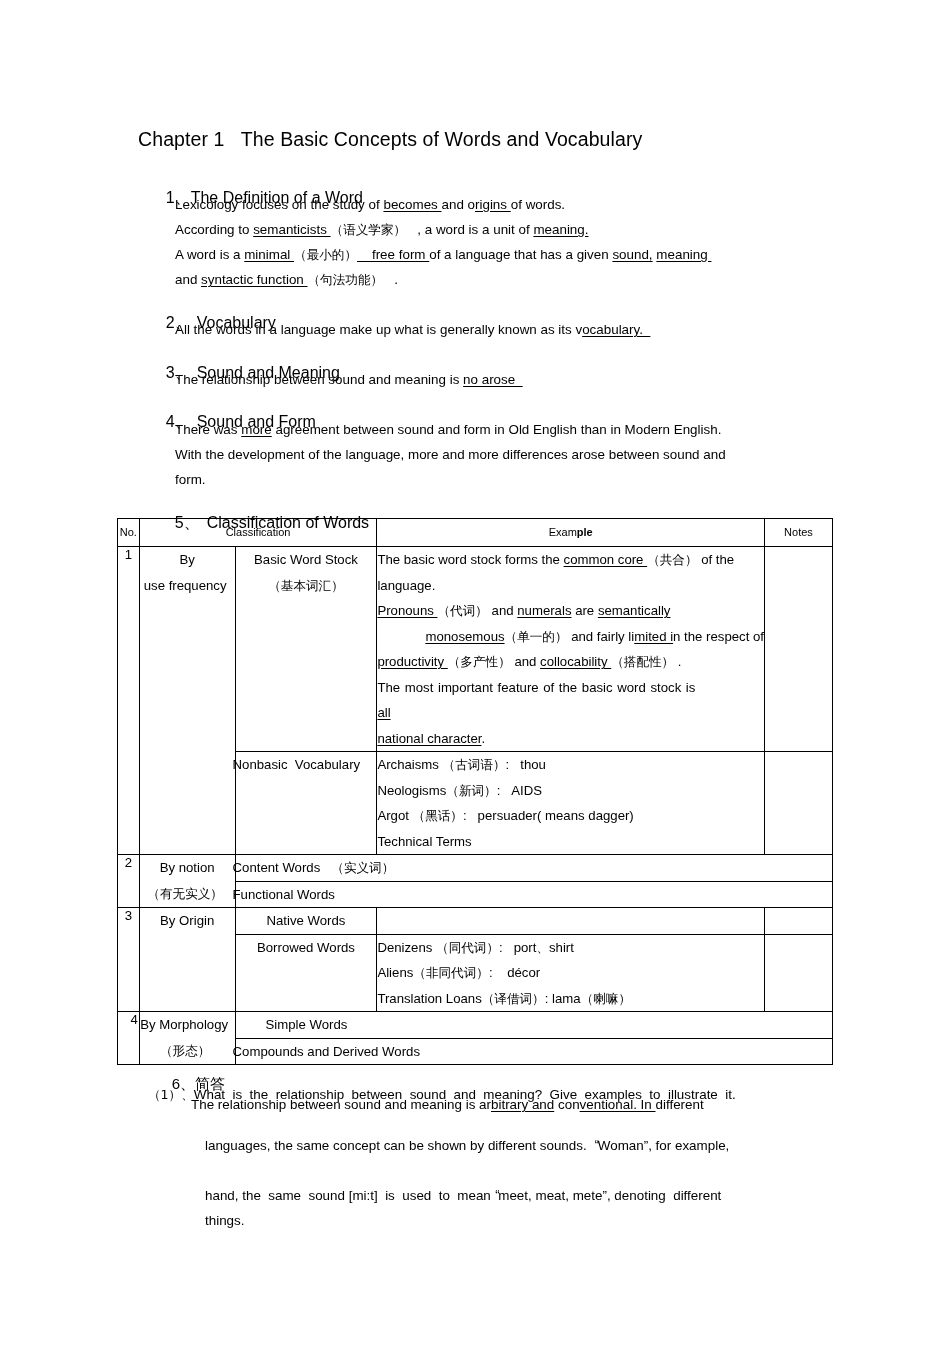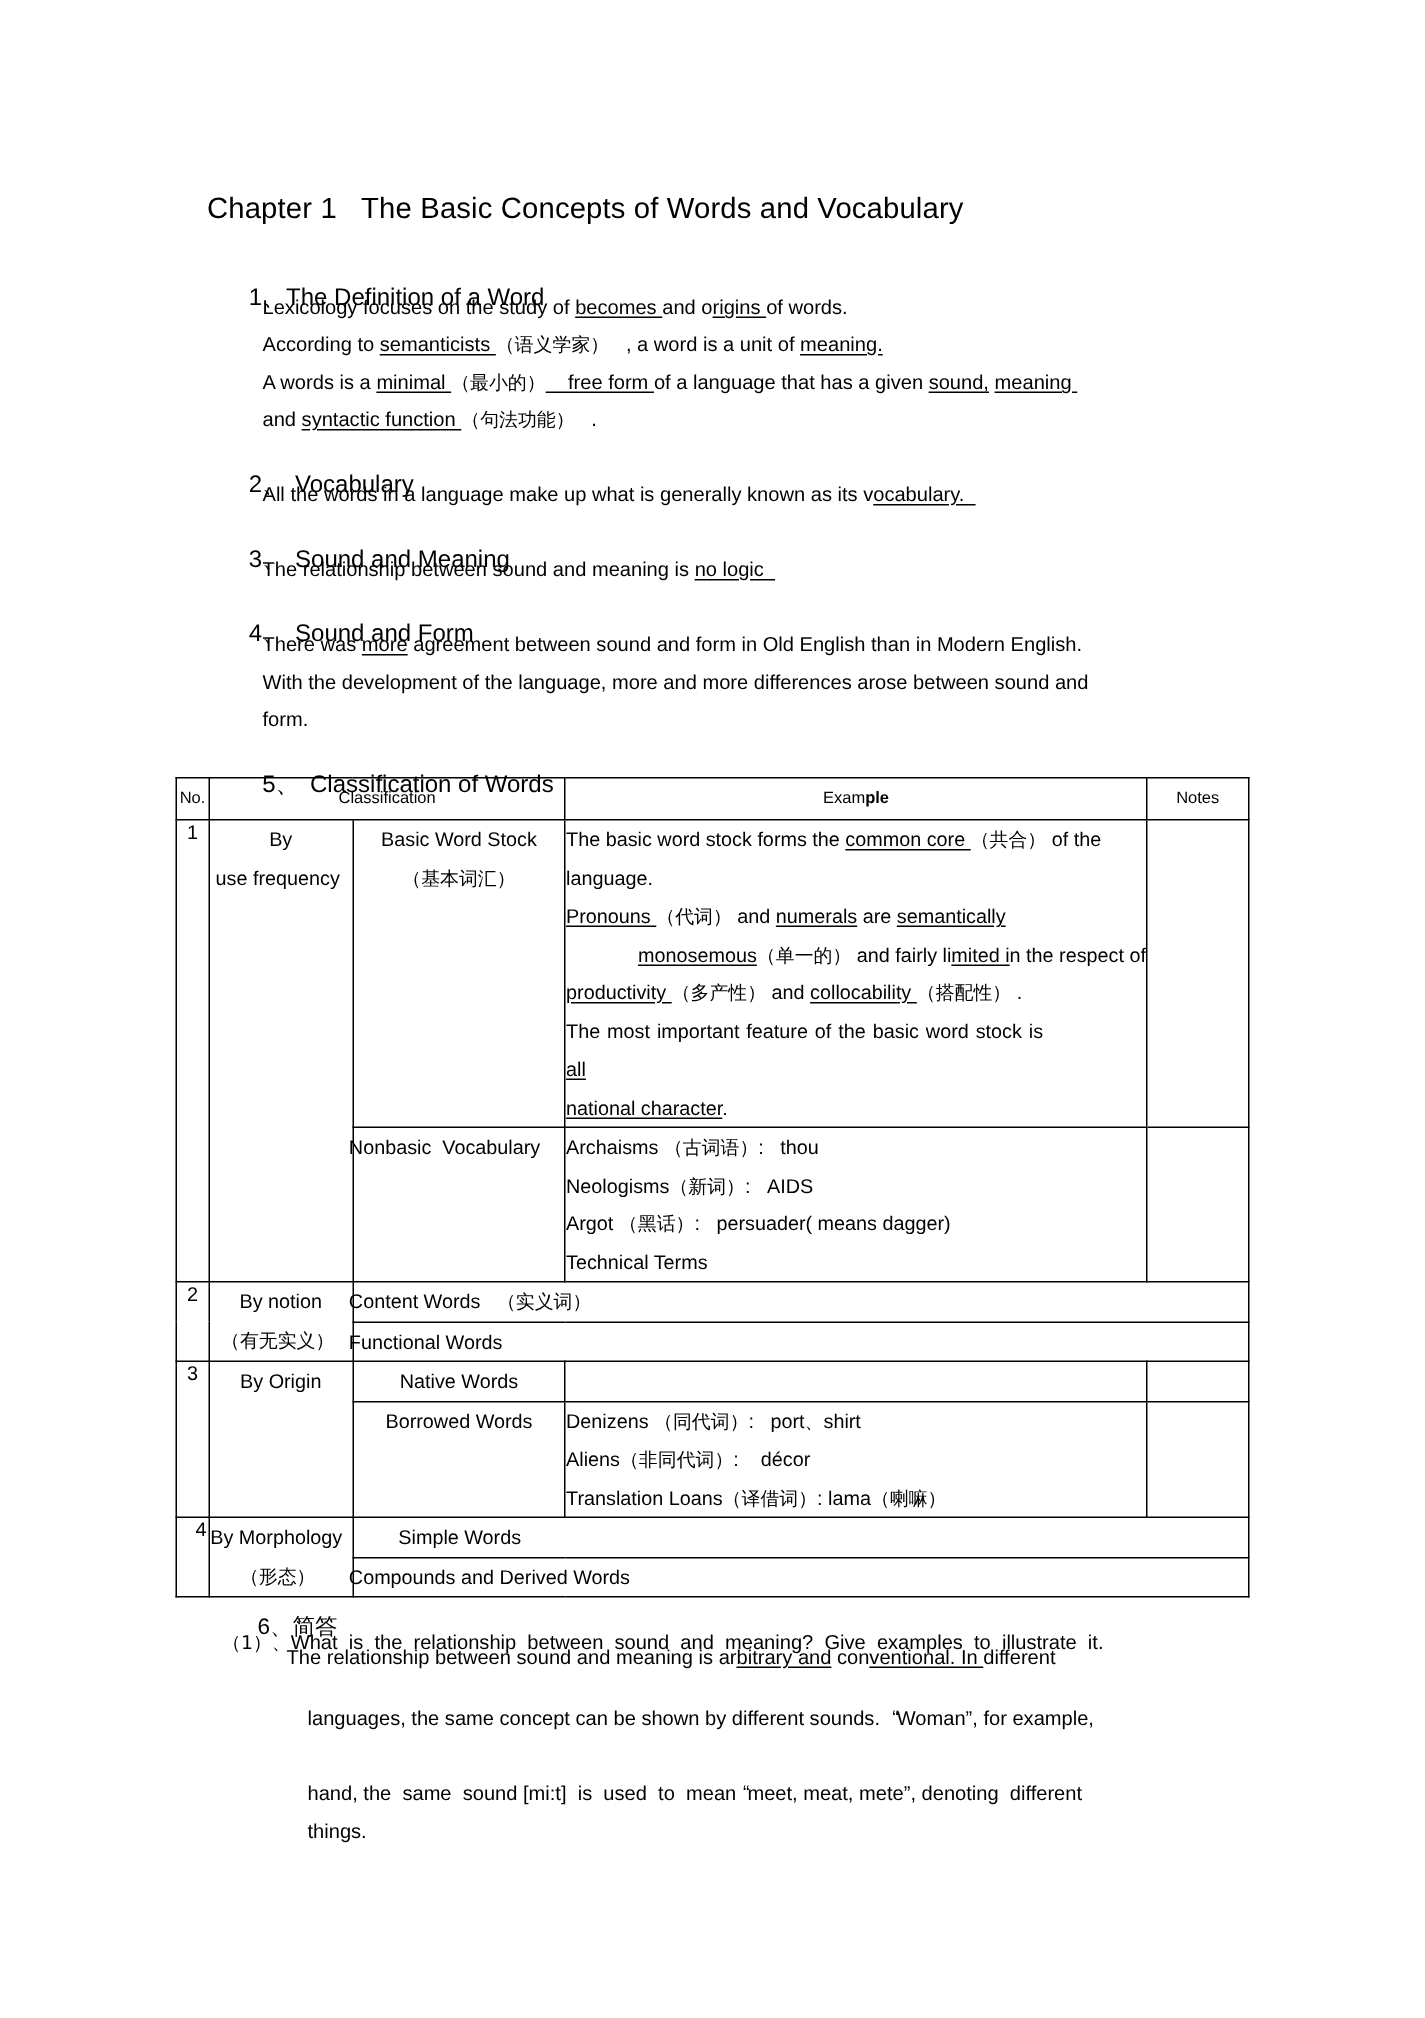--- a/index.html
+++ b/index.html
@@ -89,32 +89,32 @@
 
 <div class="page">
 
   <div class="chapter-title">Chapter 1   The Basic Concepts of Words and Vocabulary</div>
 
   <div class="sec" style="left:148px; top:170px;">
     <span class="sec-num">1、</span><span class="sec-title">The Definition of a Word</span>
   </div>
   <div class="body-line" style="top:198px;"><span>Lexicology focuses on the study of </span><span class="u">becomes </span><span>and o</span><span class="u">rigins </span><span>of words.</span></div>
   <div class="body-line" style="top:223px;"><span>According to </span><span class="u">semanticists </span><span class="cn">（语义学家）</span><span>   , a word is a unit of </span><span class="u">meaning.</span></div>
-  <div class="body-line" style="top:248px;"><span>A words is a </span><span class="u">minimal </span><span class="cn">（最小的）</span><span class="u">    free form </span><span>of a language that has a given </span><span class="u">sound,</span><span> </span><span class="u">meaning </span></div>
+  <div class="body-line" style="top:248px;"><span>A word is a </span><span class="u">minimal </span><span class="cn">（最小的）</span><span class="u">    free form </span><span>of a language that has a given </span><span class="u">sound,</span><span> </span><span class="u">meaning </span></div>
   <div class="body-line" style="top:273px;"><span>and </span><span class="u">syntactic function </span><span class="cn">（句法功能）</span><span>   .</span></div>
 
   <div class="sec" style="left:148px; top:295px;">
     <span class="sec-num">2、</span><span class="sec-title" style="padding-left:6px;">Vocabulary</span>
   </div>
   <div class="body-line" style="top:323px;"><span>All the words in a language make up what is generally known as its v</span><span class="u">ocabulary.  </span></div>
 
   <div class="sec" style="left:148px; top:345px;">
     <span class="sec-num">3、</span><span class="sec-title" style="padding-left:6px;">Sound and Meaning</span>
   </div>
-  <div class="body-line" style="top:373px;"><span>The relationship between sound and meaning is </span><span class="u">no logic  </span></div>
+  <div class="body-line" style="top:373px;"><span>The relationship between sound and meaning is </span><span class="u">no arose  </span></div>
 
   <div class="sec" style="left:148px; top:394px;">
     <span class="sec-num">4、</span><span class="sec-title" style="padding-left:6px;">Sound and Form</span>
   </div>
   <div class="body-line" style="top:423px;"><span>There was </span><span class="u">more</span><span> agreement between sound and form in Old English than in Modern English.</span></div>
   <div class="body-line" style="top:448px;">With the development of the language, more and more differences arose between sound and</div>
   <div class="body-line" style="top:473px;">form.</div>
 
   <div class="sec" style="left:157px; top:495px;">
     <span class="sec-num">5、</span><span class="sec-title" style="padding-left:7px;">Classification of Words</span>

